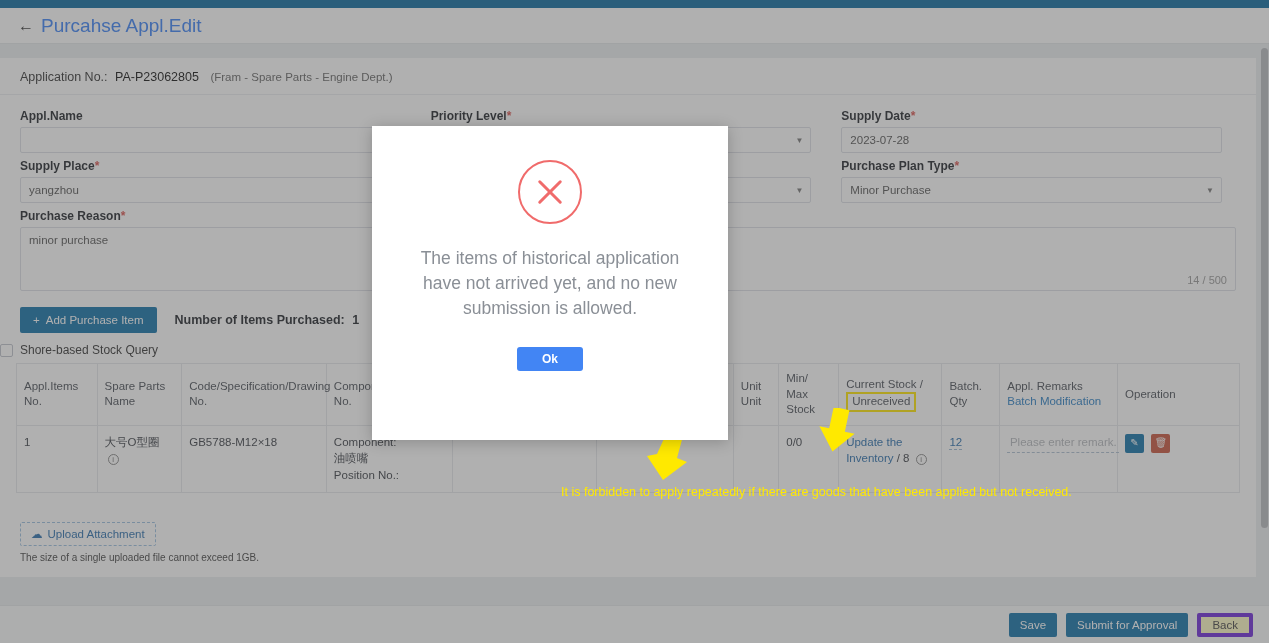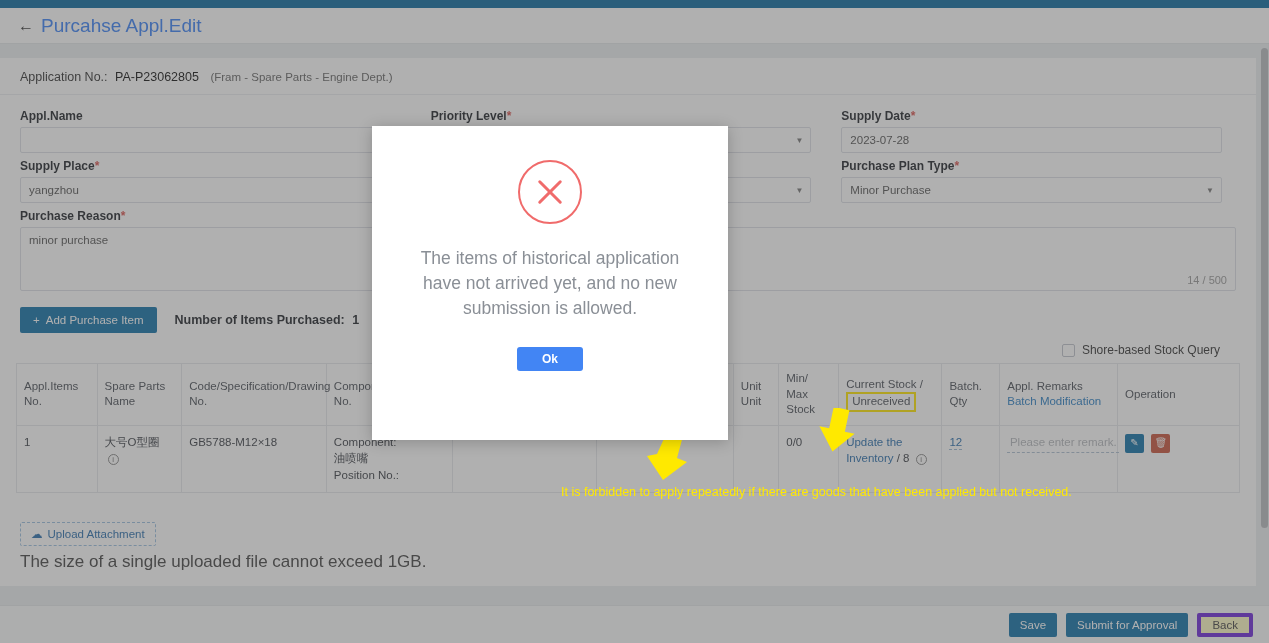--- a/index.html
+++ b/index.html
@@ -110,21 +110,21 @@
   }
   .num-items { font-size: 12.5px; font-weight: bold; color: #1f2329; }
   .num-items .cnt { margin-left: 4px; }
   .btn-plain {
     background: #fff; border: 1px solid #dcdfe6; border-radius: 2px;
     height: 25px; padding: 0 11px; font-size: 11px; color: #555;
     cursor: pointer;
   }
   
   .stockquery {
-    display: flex; align-items: center; justify-content: flex-end;
+    display: flex; align-items: center; 
     gap: 7px; padding: 10px 20px 6px 0; margin-right: 16px;
   }
   .cbox {
     width: 13px; height: 13px; border: 1px solid #c0c4cc;
     border-radius: 2px; background: #fff;
   }
   .stockquery span { font-size: 12px; color: #333; }
   
   .tablewrap { padding: 0 16px 10px 16px; }
   table.items {
@@ -187,21 +187,21 @@
   .attach-title { font-size: 12.5px; color: #1f2329; }
   .attach-title b { font-weight: bold; }
   .attach-hint { color: #555; font-size: 11px; margin-left: 4px;}
   .upload-btn {
     display: inline-flex; align-items: center; gap: 5px;
     border: 1px dashed #9cc0e0; border-radius: 2px;
     padding: 4px 10px; margin-top: 7px;
     color: #2b6fad; font-size: 11.5px; cursor: pointer;
     background: #fff;
   }
-  .size-note { font-size: 17px; color: #444; margin-top: 6px; }
+  .size-note { font-size: 10px; color: #444; margin-top: 6px; }
   
   .footer {
     position: absolute; left: 0; bottom: 0;
     width: 1269px; height: 38px;
     background: #fafbfc; border-top: 1px solid #e4e7ea;
     display: flex; align-items: center; justify-content: flex-end;
     gap: 9px; padding-right: 16px;
   }
   .f-btn {
     height: 24px; padding: 0 11px; font-size: 11.5px;

